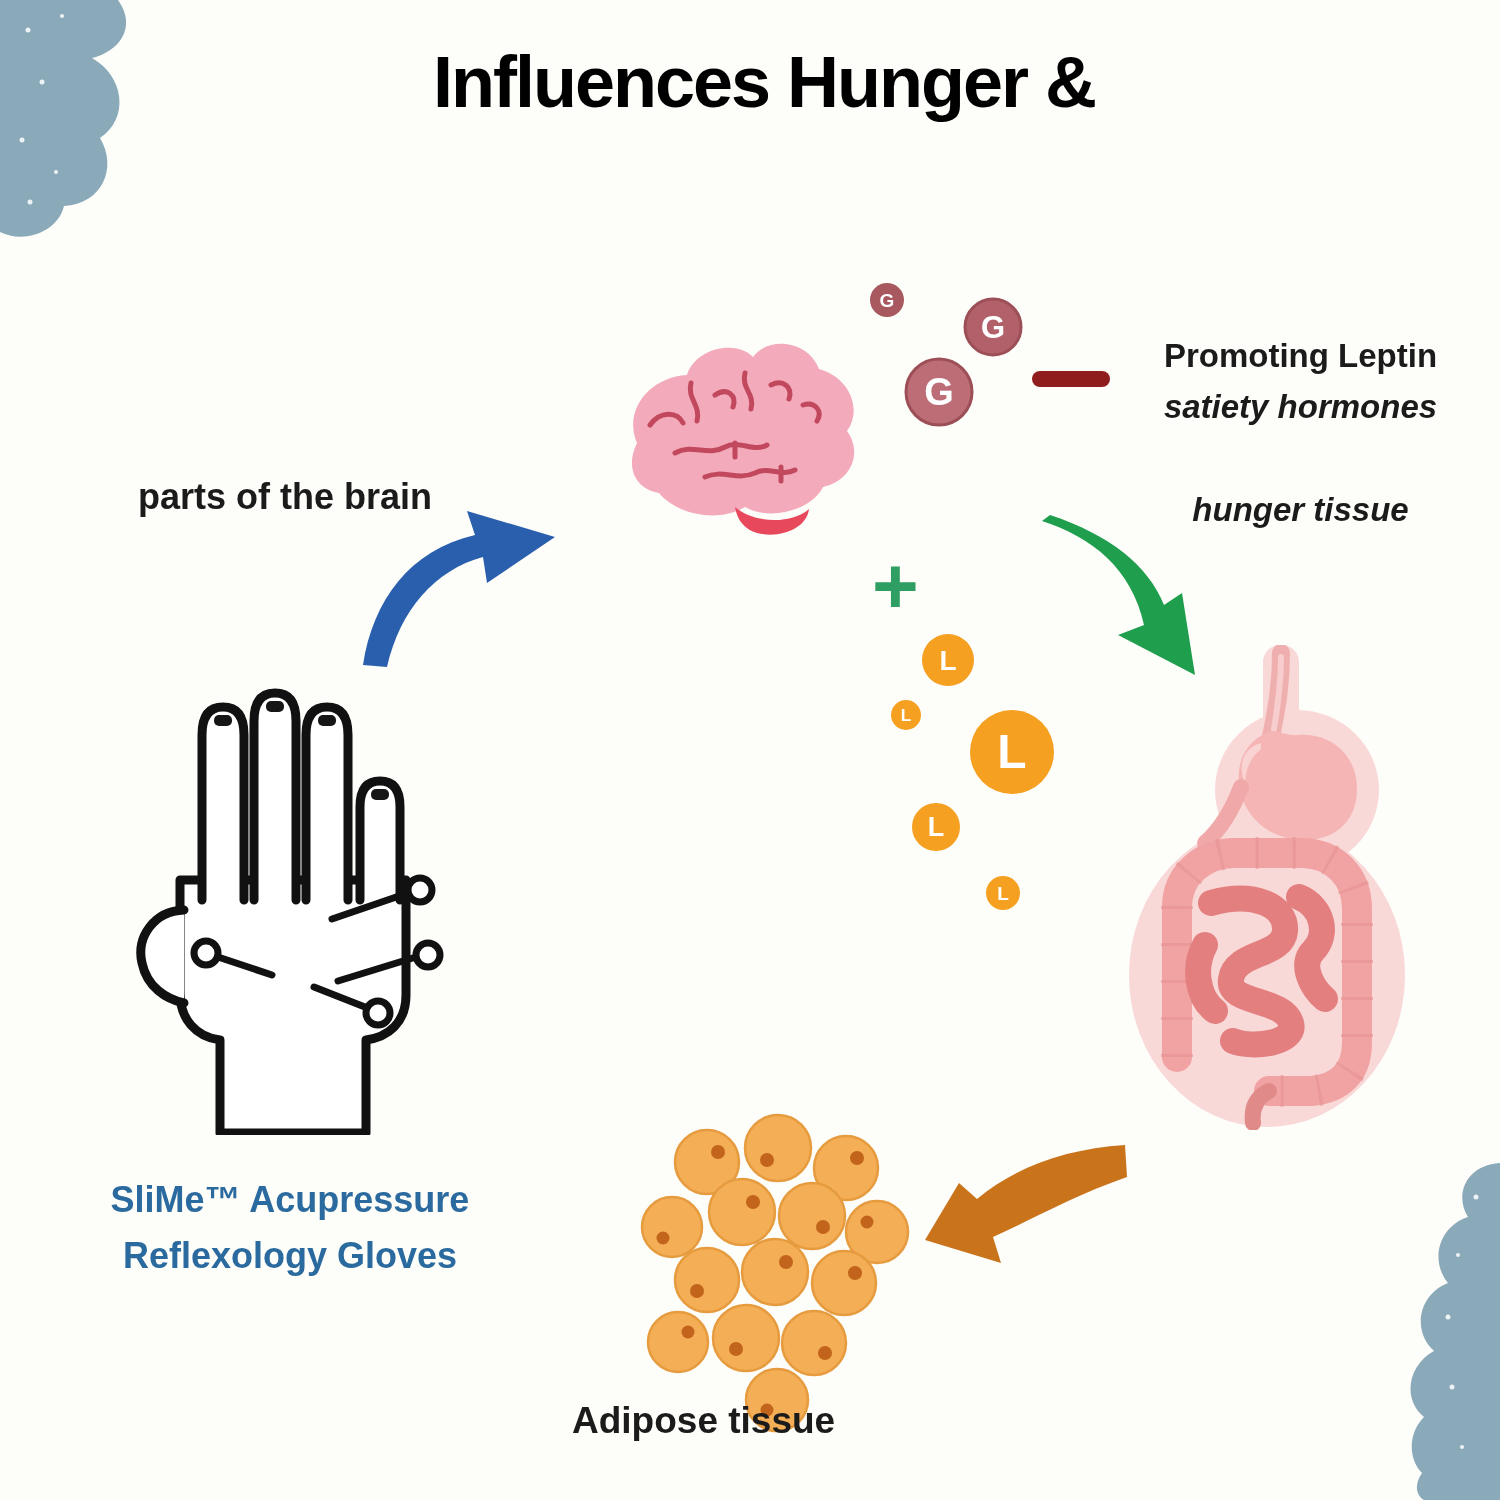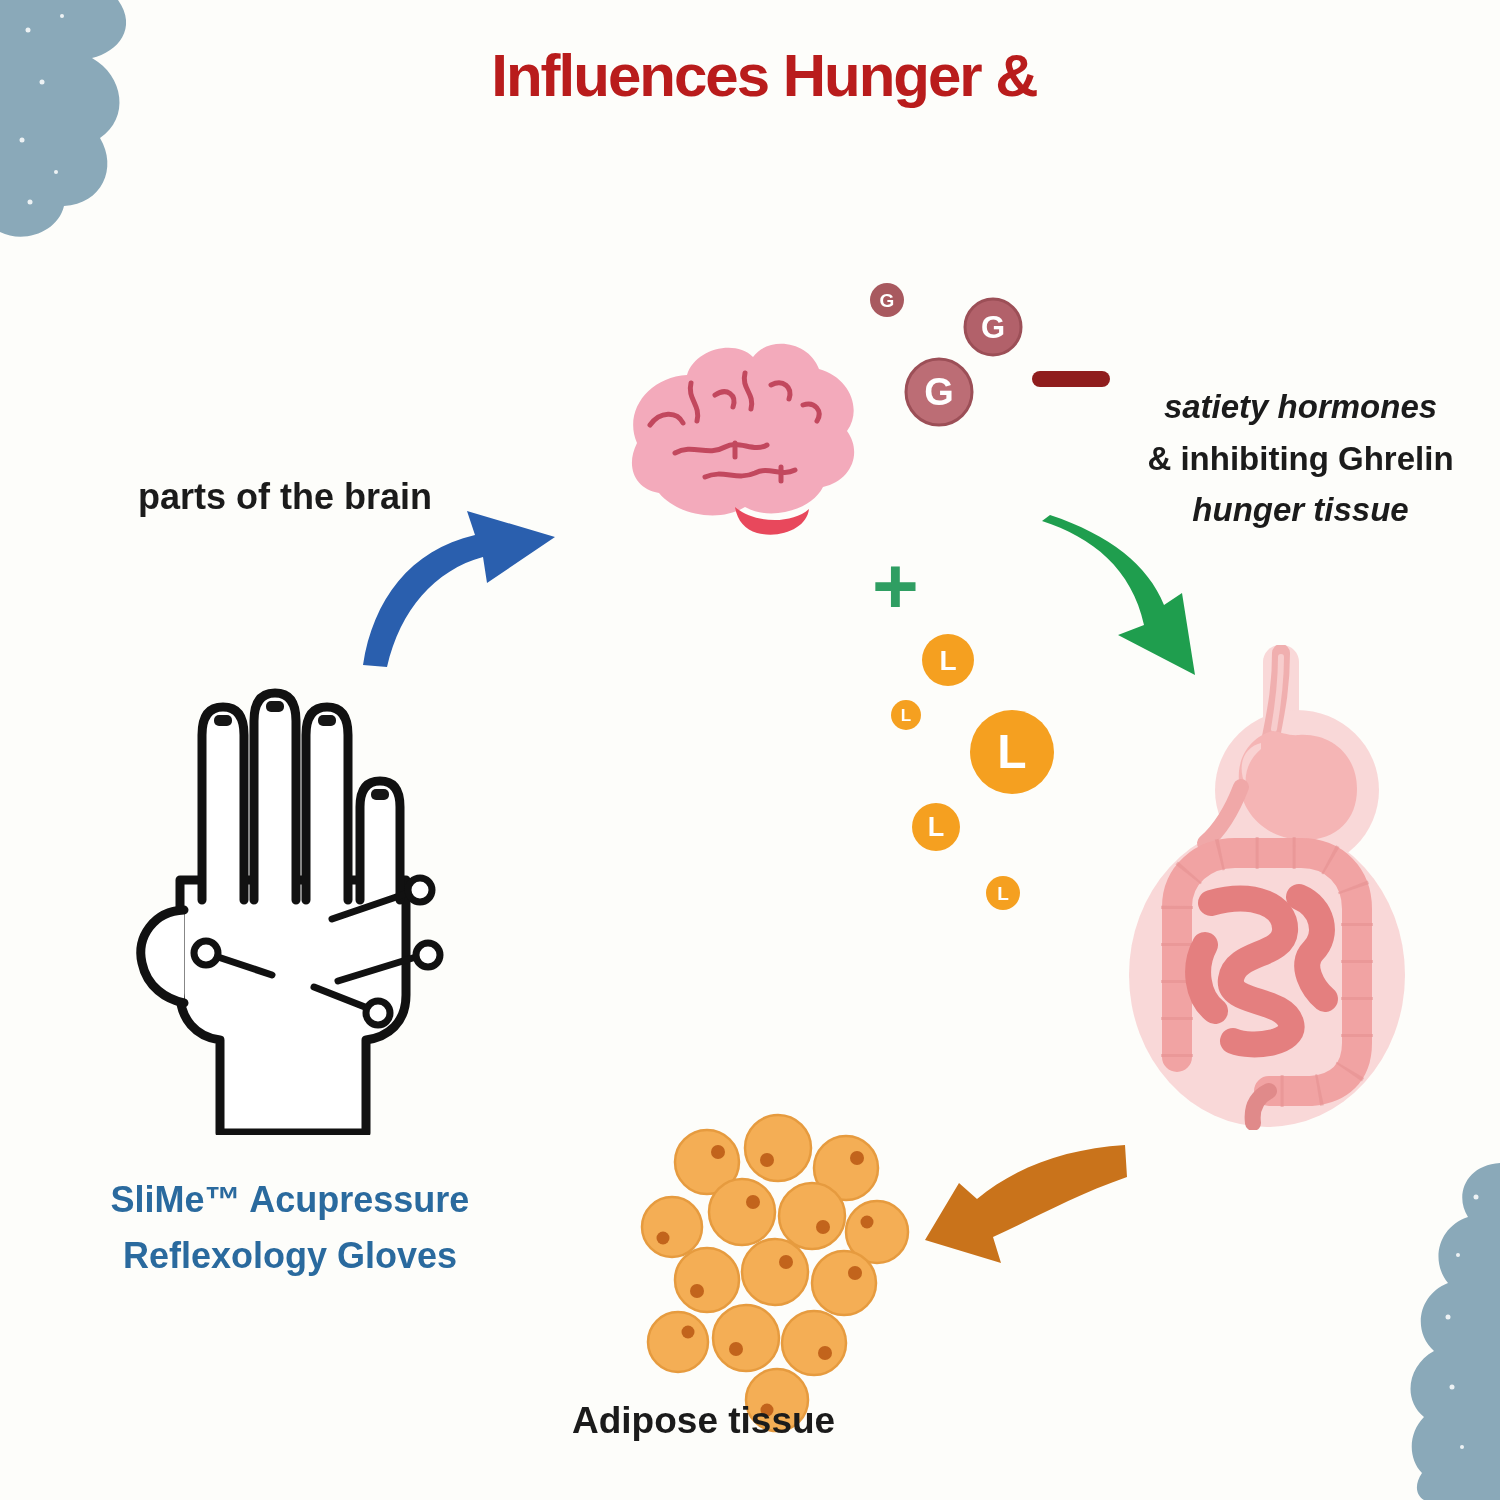--- a/index.html
+++ b/index.html
@@ -8,23 +8,23 @@
     position:relative;
     background:#fdfdfa;
     font-family:"Liberation Sans", sans-serif;
     overflow:hidden;
   }
   .abs { position:absolute; }
 
   .title {
     top:42px; left:0; width:1500px;
     text-align:center;
-    font-size:60px; font-weight:bold;
+    font-size:72px; font-weight:bold;
     letter-spacing:-2px; line-height:1.12;
-    color:#b91c1c;
+    color:#000000;
     padding-left:28px;
   }
 
   .note {
     font-size:35px; font-weight:bold;
     color:#1b1b1b; text-align:center; line-height:1.5;
   }
   .note .it { font-style:italic; }
 
   .brain-note { top:416px; left:35px; width:500px; font-size:36px; }
@@ -93,23 +93,23 @@
 <h1 class="abs title">
   <span>Influences Hunger &amp;</span><br>
 </h1>
 
 <div class="abs note brain-note">
   <br>
   <span>parts of the brain</span>
 </div>
 
 <div class="abs note hormone-note">
+  <span>Promoting Leptin</span><br>
+  <span class="it">satiety hormones</span><br>
   <br>
-  <span class="it">satiety hormones</span><br>
-  <span>&amp; inhibiting Ghrelin</span><br>
   <span class="it">hunger tissue</span>
 </div>
 
 <svg class="abs" style="top:325px;left:595px;" width="280" height="235" viewBox="0 0 280 235">
   <path d="M42,118 C28,86 54,52 92,50 C100,24 140,14 158,32 C174,10 214,16 224,44 C254,52 268,84 252,106 C268,128 256,156 228,162 C216,186 174,196 150,182 C124,198 82,190 64,168 C40,164 30,142 42,118 Z" fill="#f3aabb"></path>
   <g stroke="#c2485e" stroke-width="5" fill="none" stroke-linecap="round">
     <path d="M55,100 C65,86 82,86 88,98"></path>
     <path d="M96,58 C92,74 106,80 102,96"></path>
     <path d="M120,70 C132,62 142,70 138,82"></path>
     <path d="M150,48 C146,64 160,68 156,84"></path>

